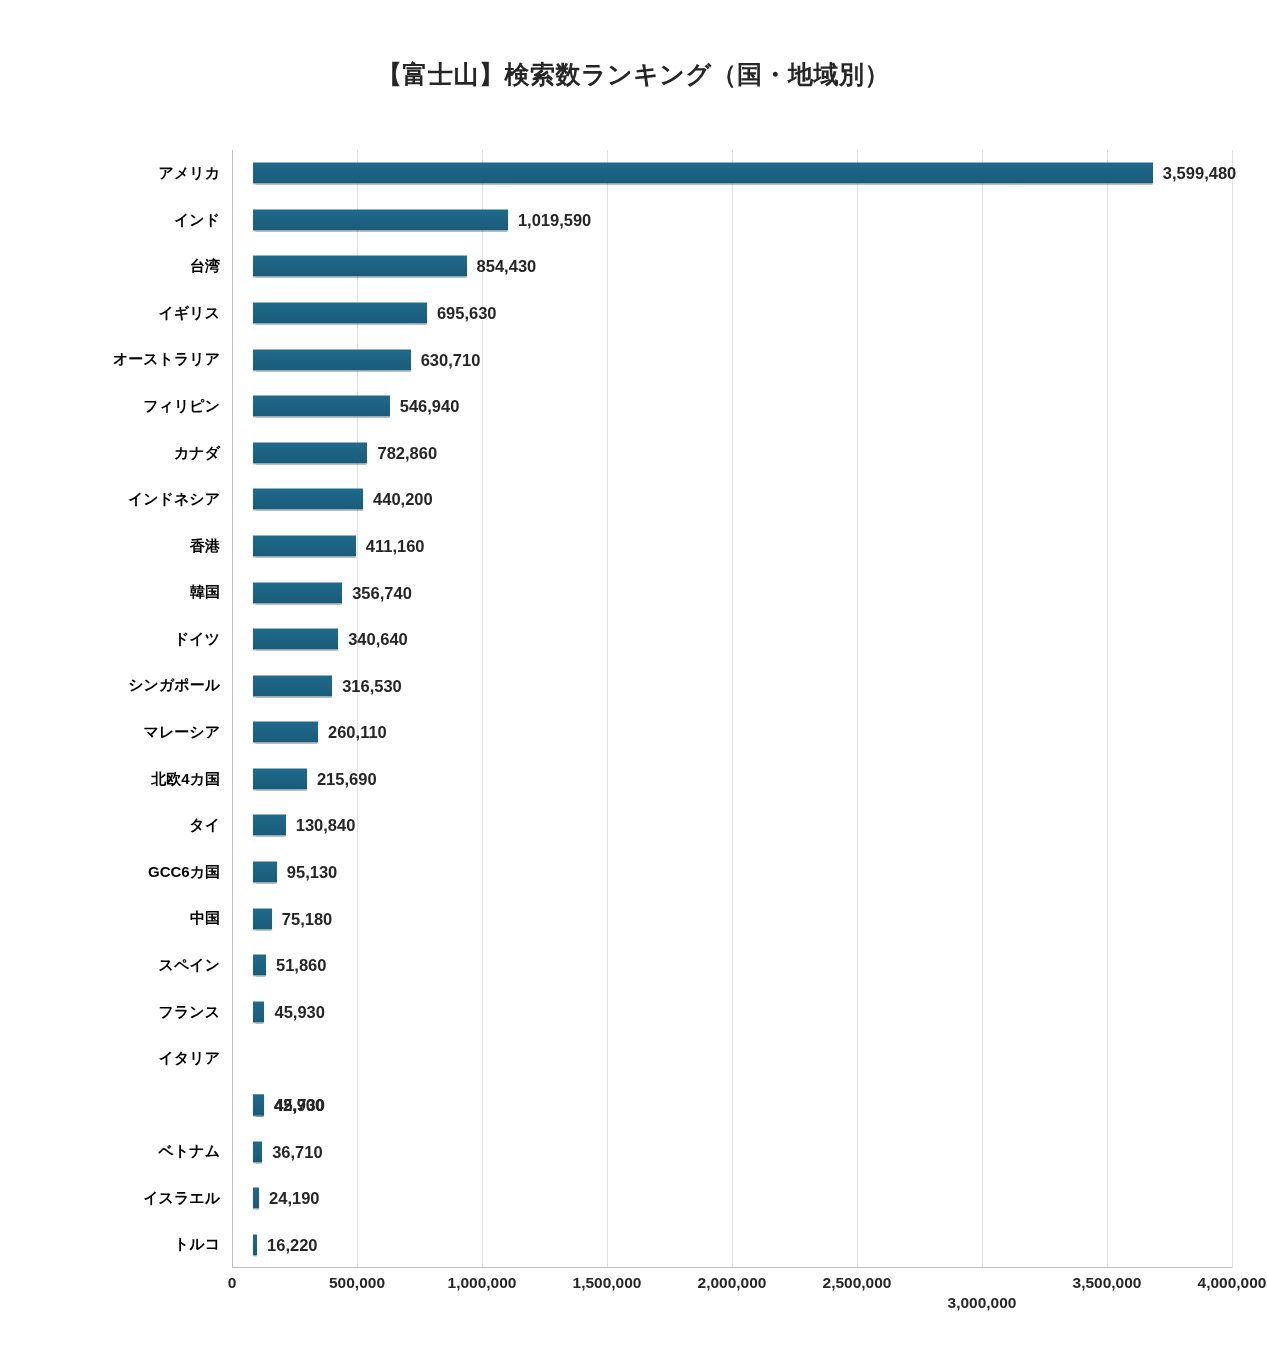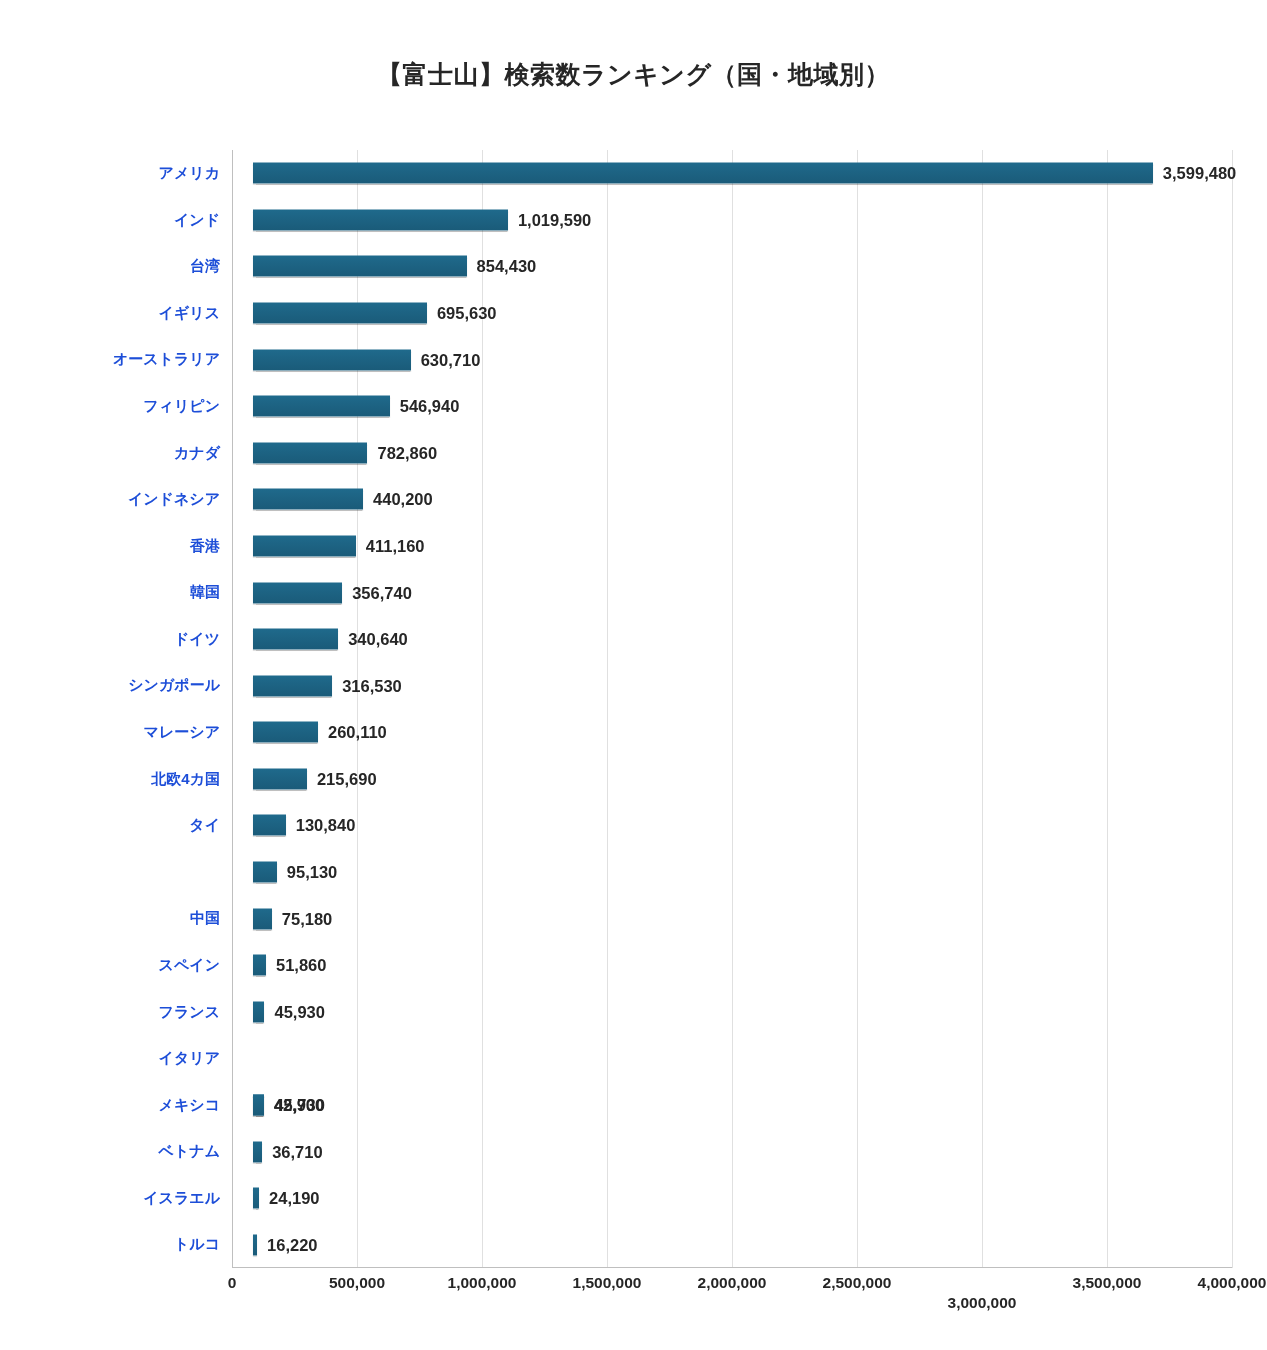--- a/index.html
+++ b/index.html
@@ -102,21 +102,21 @@
     width: 208px;
     height: 100%;
   }
   .cat-item {
     position: absolute;
     right: 0;
     width: 208px;
     text-align: right;
     font-size: 15px;
     font-weight: bold;
-    color: #1d4ed8;
+    color: #000000;
     white-space: nowrap;
   }
   .xticks {
     position: absolute;
     left: 232px;
     top: 1274px;
     width: 1000px;
     height: 40px;
   }
   .xtick {
@@ -158,25 +158,25 @@
         <div class="cat-item" style="top: 232.917px; height: 46.5833px; line-height: 46.5833px;">フィリピン</div>
         <div class="cat-item" style="top: 279.5px; height: 46.5833px; line-height: 46.5833px;">カナダ</div>
         <div class="cat-item" style="top: 326.083px; height: 46.5833px; line-height: 46.5833px;">インドネシア</div>
         <div class="cat-item" style="top: 372.667px; height: 46.5833px; line-height: 46.5833px;">香港</div>
         <div class="cat-item" style="top: 419.25px; height: 46.5833px; line-height: 46.5833px;">韓国</div>
         <div class="cat-item" style="top: 465.833px; height: 46.5833px; line-height: 46.5833px;">ドイツ</div>
         <div class="cat-item" style="top: 512.417px; height: 46.5833px; line-height: 46.5833px;">シンガポール</div>
         <div class="cat-item" style="top: 559px; height: 46.5833px; line-height: 46.5833px;">マレーシア</div>
         <div class="cat-item" style="top: 605.583px; height: 46.5833px; line-height: 46.5833px;">北欧4カ国</div>
         <div class="cat-item" style="top: 652.167px; height: 46.5833px; line-height: 46.5833px;">タイ</div>
+        <div class="cat-item" style="top: 698.75px; height: 46.5833px; line-height: 46.5833px;">GCC6カ国</div>
         <div class="cat-item" style="top: 745.333px; height: 46.5833px; line-height: 46.5833px;">中国</div>
         <div class="cat-item" style="top: 838.5px; height: 46.5833px; line-height: 46.5833px;">フランス</div>
         <div class="cat-item" style="top: 791.917px; height: 46.5833px; line-height: 46.5833px;">スペイン</div>
         <div class="cat-item" style="top: 885.083px; height: 46.5833px; line-height: 46.5833px;">イタリア</div>
-        <div class="cat-item" style="top: 931.667px; height: 46.5833px; line-height: 46.5833px;">メキシコ</div>
         <div class="cat-item" style="top: 978.25px; height: 46.5833px; line-height: 46.5833px;">ベトナム</div>
         <div class="cat-item" style="top: 1024.83px; height: 46.5833px; line-height: 46.5833px;">イスラエル</div>
         <div class="cat-item" style="top: 1071.42px; height: 46.5833px; line-height: 46.5833px;">トルコ</div>
       </div>
     <div class="rows" id="rows">
         <div class="row" style="top: 0px; height: 46.5833px;">
           <div class="bar" style="width: 899.87px;"></div>
           <div class="bar-value" style="left: 909.87px;">3,599,480</div>
         </div>
         <div class="row" style="top: 46.5833px; height: 46.5833px;">

